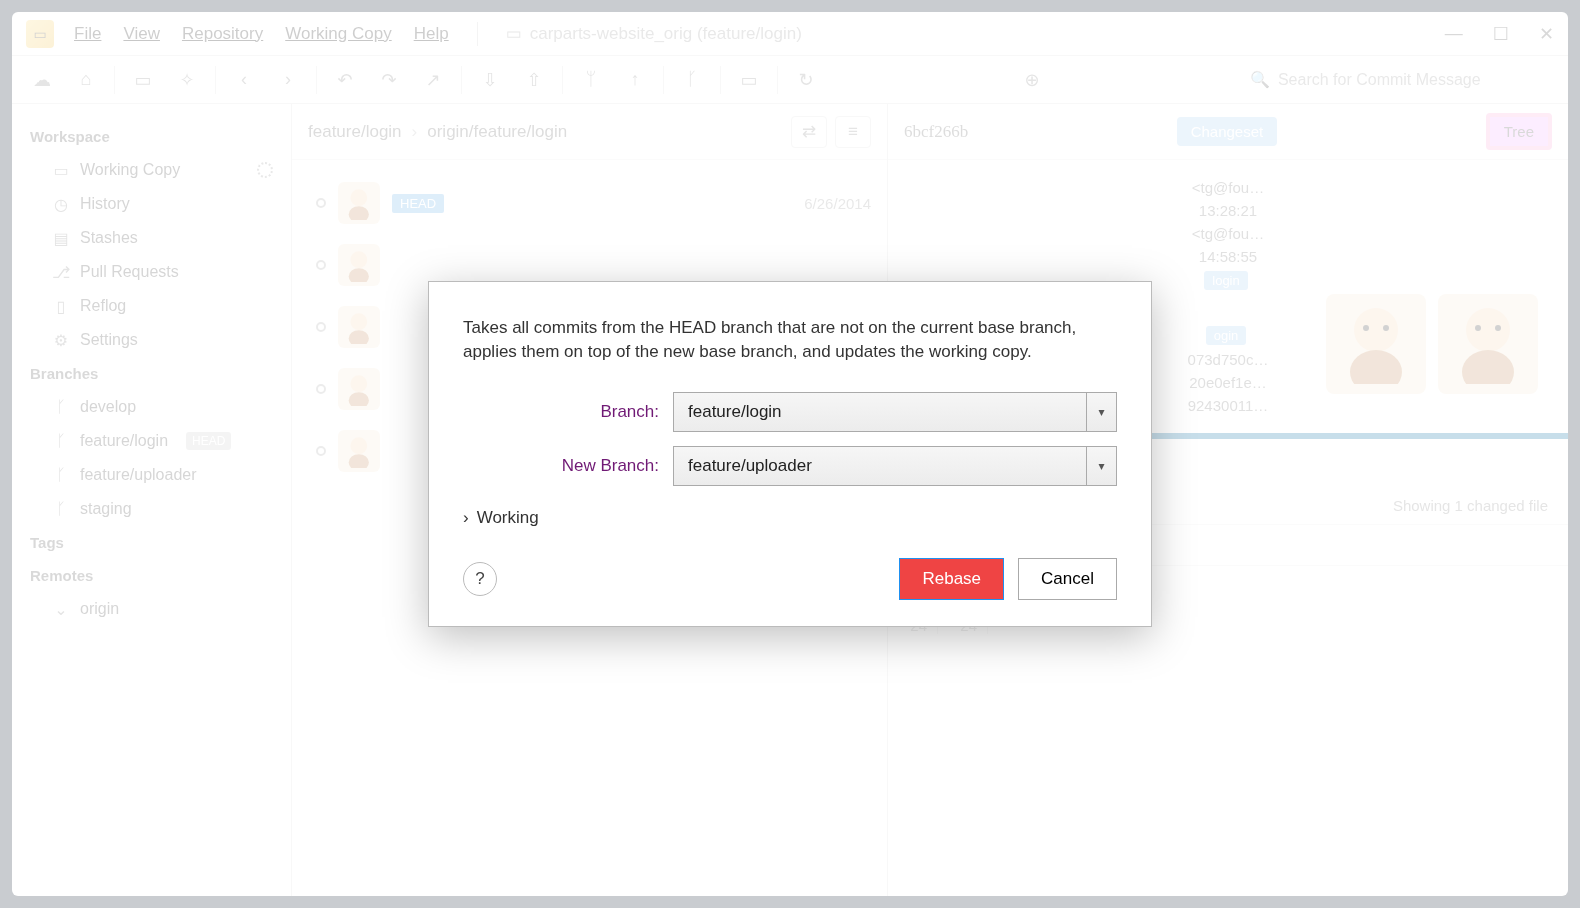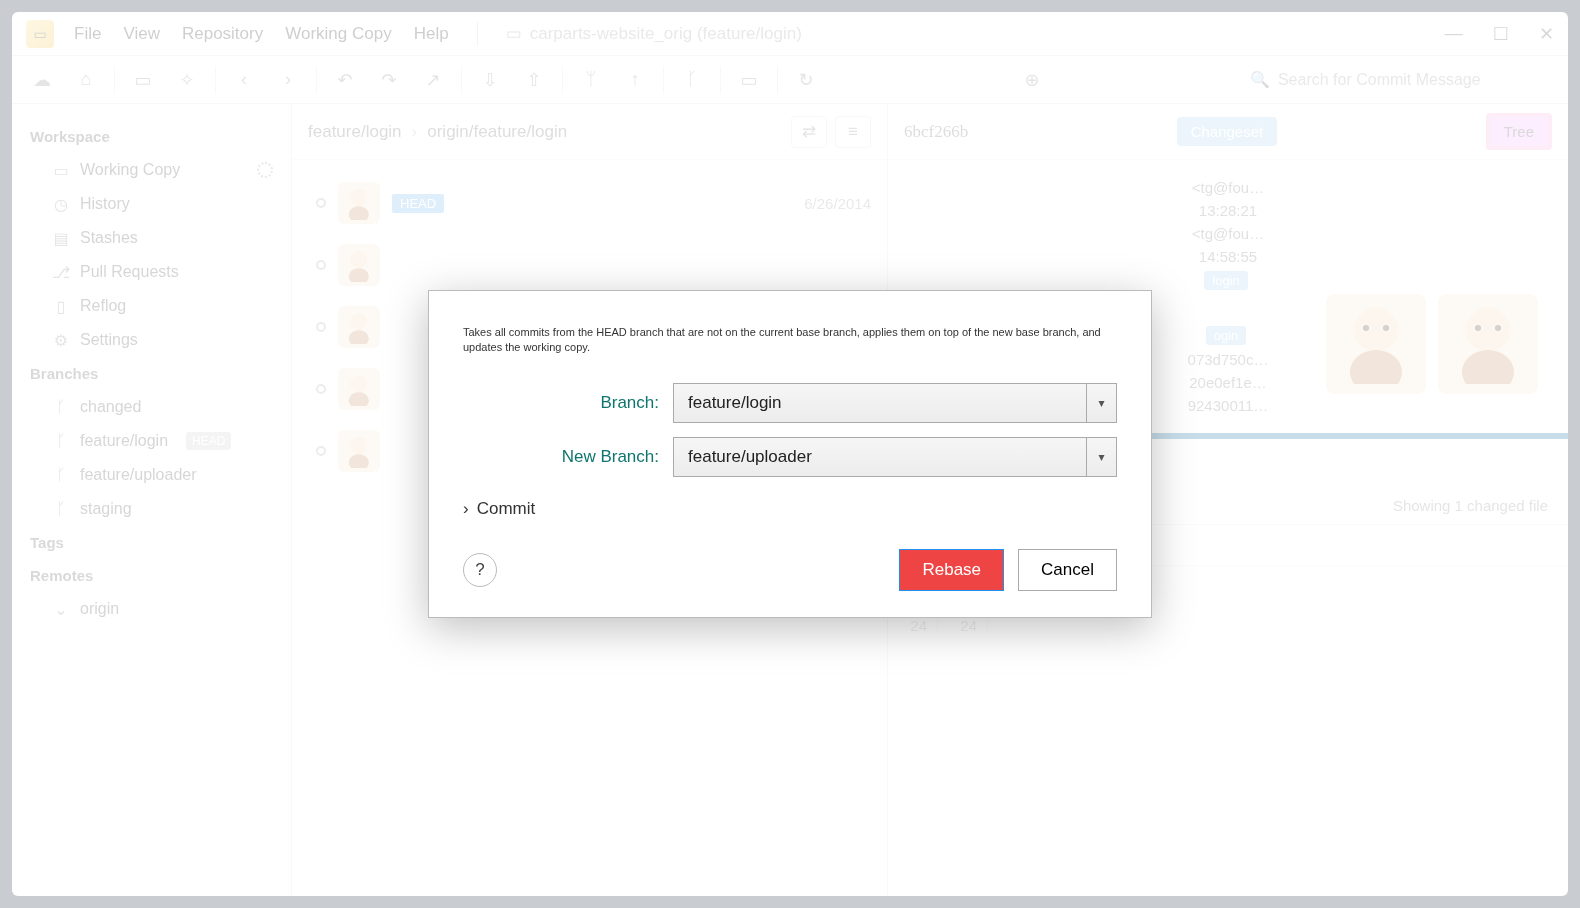--- a/index.html
+++ b/index.html
@@ -1,20 +1,20 @@
 <!DOCTYPE html>
 <html><head>
 <meta charset="utf-8">
 <style>
 * { box-sizing: border-box; margin: 0; padding: 0; font-family: -apple-system, BlinkMacSystemFont, "Segoe UI", Arial, sans-serif; }
 body { background: #0a1a2a; width: 1580px; height: 908px; overflow: hidden; position: relative; }
 .window { position: absolute; top: 12px; left: 12px; right: 12px; bottom: 12px; background: #fff; border-radius: 6px; display: flex; flex-direction: column; overflow: hidden; }
 .titlebar { height: 44px; display: flex; align-items: center; padding: 0 14px; border-bottom: 1px solid #ddd; gap: 20px; }
 .app-icon { width: 28px; height: 28px; background: linear-gradient(135deg,#f9d97a,#f0c04a); border-radius: 4px; display:flex;align-items:center;justify-content:center;color:#333;font-size:14px;}
-.menu-items { display: flex; gap: 22px; }
+.menu-items { display: flex; gap: 22px; text-decoration: underline; }
 .menu-item { font-size: 17px; color: #222; cursor: pointer; }
 .title-sep { width: 1px; height: 24px; background: #ccc; margin: 0 8px; }
 .repo-name { color: #999; font-size: 17px; display:flex;align-items:center;gap:8px;}
 .win-controls { margin-left: auto; display: flex; gap: 30px; }
 .win-ctrl { font-size: 18px; color: #555; cursor: pointer; }
 .toolbar { height: 48px; display: flex; align-items: center; padding: 0 10px; border-bottom: 1px solid #ddd; gap: 4px; }
 .tb-btn { width: 40px; height: 32px; display: flex; align-items: center; justify-content: center; color: #888; cursor: pointer; font-size: 18px; }
 .tb-sep { width: 1px; height: 28px; background: #ddd; margin: 0 4px; }
 .search-box { margin-left: auto; display: flex; align-items: center; gap: 8px; padding: 6px 12px; min-width: 320px; color: #999; font-size: 16px; }
 .main { flex: 1; display: flex; overflow: hidden; position: relative; }
@@ -57,23 +57,23 @@
 .m-badge { background:#6ab0e8;color:#fff;width:20px;height:20px;display:inline-flex;align-items:center;justify-content:center;border-radius:2px;font-size:13px;}
 .diff-hunk { padding: 8px 20px; font-family: monospace; color:#999; border-top:1px solid #eee; font-size:15px;}
 .diff-line { display:flex; font-family:monospace; font-size:15px; color:#666;}
 .diff-line .ln { width:50px;text-align:right;padding-right:10px;border-right:1px solid #eee;color:#bbb;}
 .diff-line .code { padding-left:20px;}
 
 
 .overlay { position: absolute; inset: 0; background: rgba(255,255,255,0.78); display: flex; align-items: center; justify-content: center; }
 .dialog { width: 724px; background: #fff; border: 1px solid #bbb; box-shadow: 0 10px 40px rgba(0,0,0,0.25); padding: 34px 34px 26px 34px; }
 .dialog h1 { font-size: 28px; font-weight: 600; color: #222; margin-bottom: 18px; }
-.dialog p.desc { font-size: 11px; color: #333; line-height: 1.4; margin-bottom: 28px; }
+.dialog p.desc { font-size: 17px; color: #333; line-height: 1.4; margin-bottom: 28px; }
 .form-row { display: flex; align-items: center; gap: 14px; margin-bottom: 14px; }
-.form-label { width: 196px; text-align: right; font-size: 17px; color: #0f766e; }
+.form-label { width: 196px; text-align: right; font-size: 17px; color: #701a75; }
 .select { flex: 1; display: flex; align-items: center; border: 1px solid #aaa; height: 40px; background: linear-gradient(#f6f6f6,#ececec);}
 .select .val { flex:1; padding: 0 14px; font-size: 17px; color:#222;}
 .select .dd { width:30px;height:100%;border-left:1px solid #aaa;display:flex;align-items:center;justify-content:center;color:#555;font-size:12px;}
 .options-row { display:flex;align-items:center;gap:8px; margin: 22px 0 30px 0; font-size:17px; color:#333; cursor:pointer;}
 .dialog-footer { display:flex; align-items:center; gap: 14px; }
 .help-btn { width:34px;height:34px;border:1px solid #bbb;border-radius:50%;display:flex;align-items:center;justify-content:center;font-size:17px;color:#444;cursor:pointer;}
 .btn { padding: 10px 22px; font-size: 17px; border: 1px solid #aaa; background: #fff; cursor: pointer; }
 .btn-primary { background: #ef4444; border-color: #1e90f0; color: #fff; margin-left: 38px; }
 .spacer { flex:1; }
 
@@ -165,21 +165,21 @@
           <span class="label">Reflog</span>
         </div>
       <div class="sb-item">
           <span class="icon">⚙</span>
           <span class="label">Settings</span>
         </div>
 
       <div class="sb-section">Branches</div>
       <div class="sb-item">
           <span class="icon">ᚴ</span>
-          <span class="label">changed</span>
+          <span class="label">develop</span>
         </div>
       <div class="sb-item head">
           <span class="icon">ᚴ</span>
           <span class="label">feature/login</span>
           <span class="badge">HEAD</span>
         </div>
       <div class="sb-item">
           <span class="icon">ᚴ</span>
           <span class="label">feature/uploader</span>
         </div>
@@ -375,21 +375,21 @@
     </div>
     <div class="form-row">
       <div class="form-label">New Branch:</div>
       <div class="select">
         <span class="val">feature/uploader</span>
         <span class="dd">▾</span>
       </div>
     </div>
     <div class="options-row">
       <span>›</span>
-      <span>Commit</span>
+      <span>Working</span>
     </div>
     <div class="dialog-footer">
       <div class="help-btn">?</div>
       <div class="spacer"></div>
       <button class="btn btn-primary">Rebase</button>
       <button class="btn">Cancel</button>
     </div>
   </div>
 </div>
 

